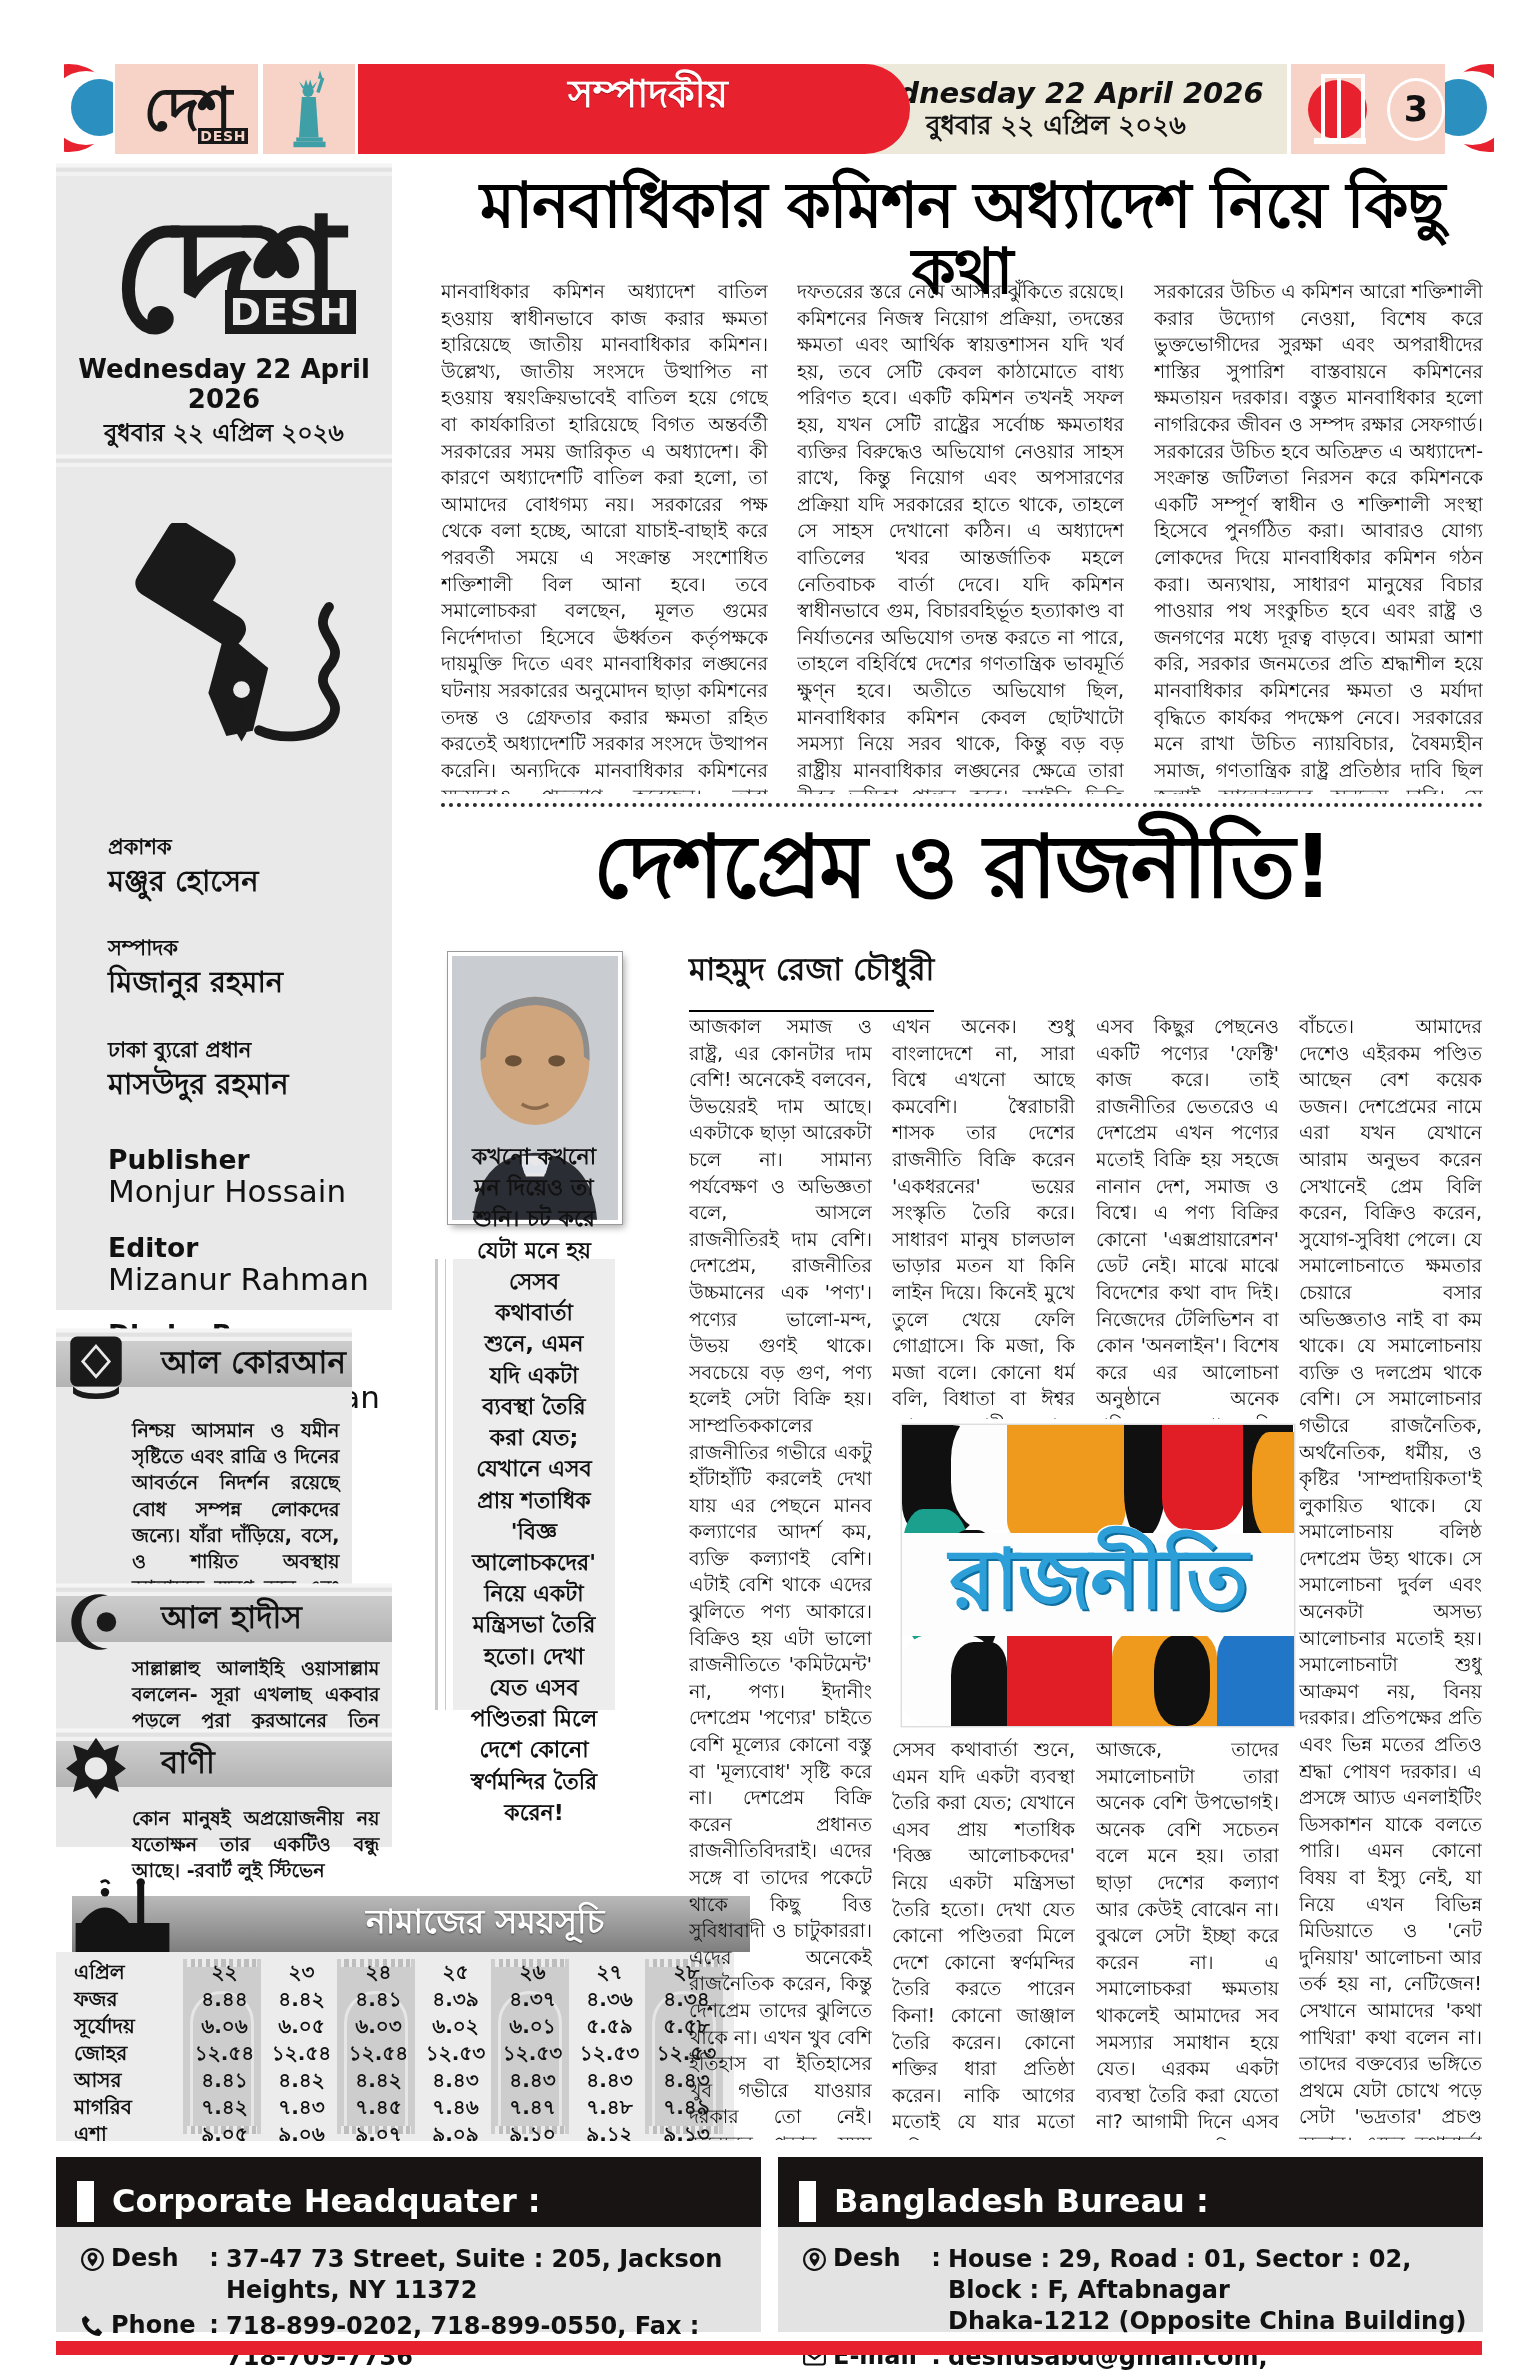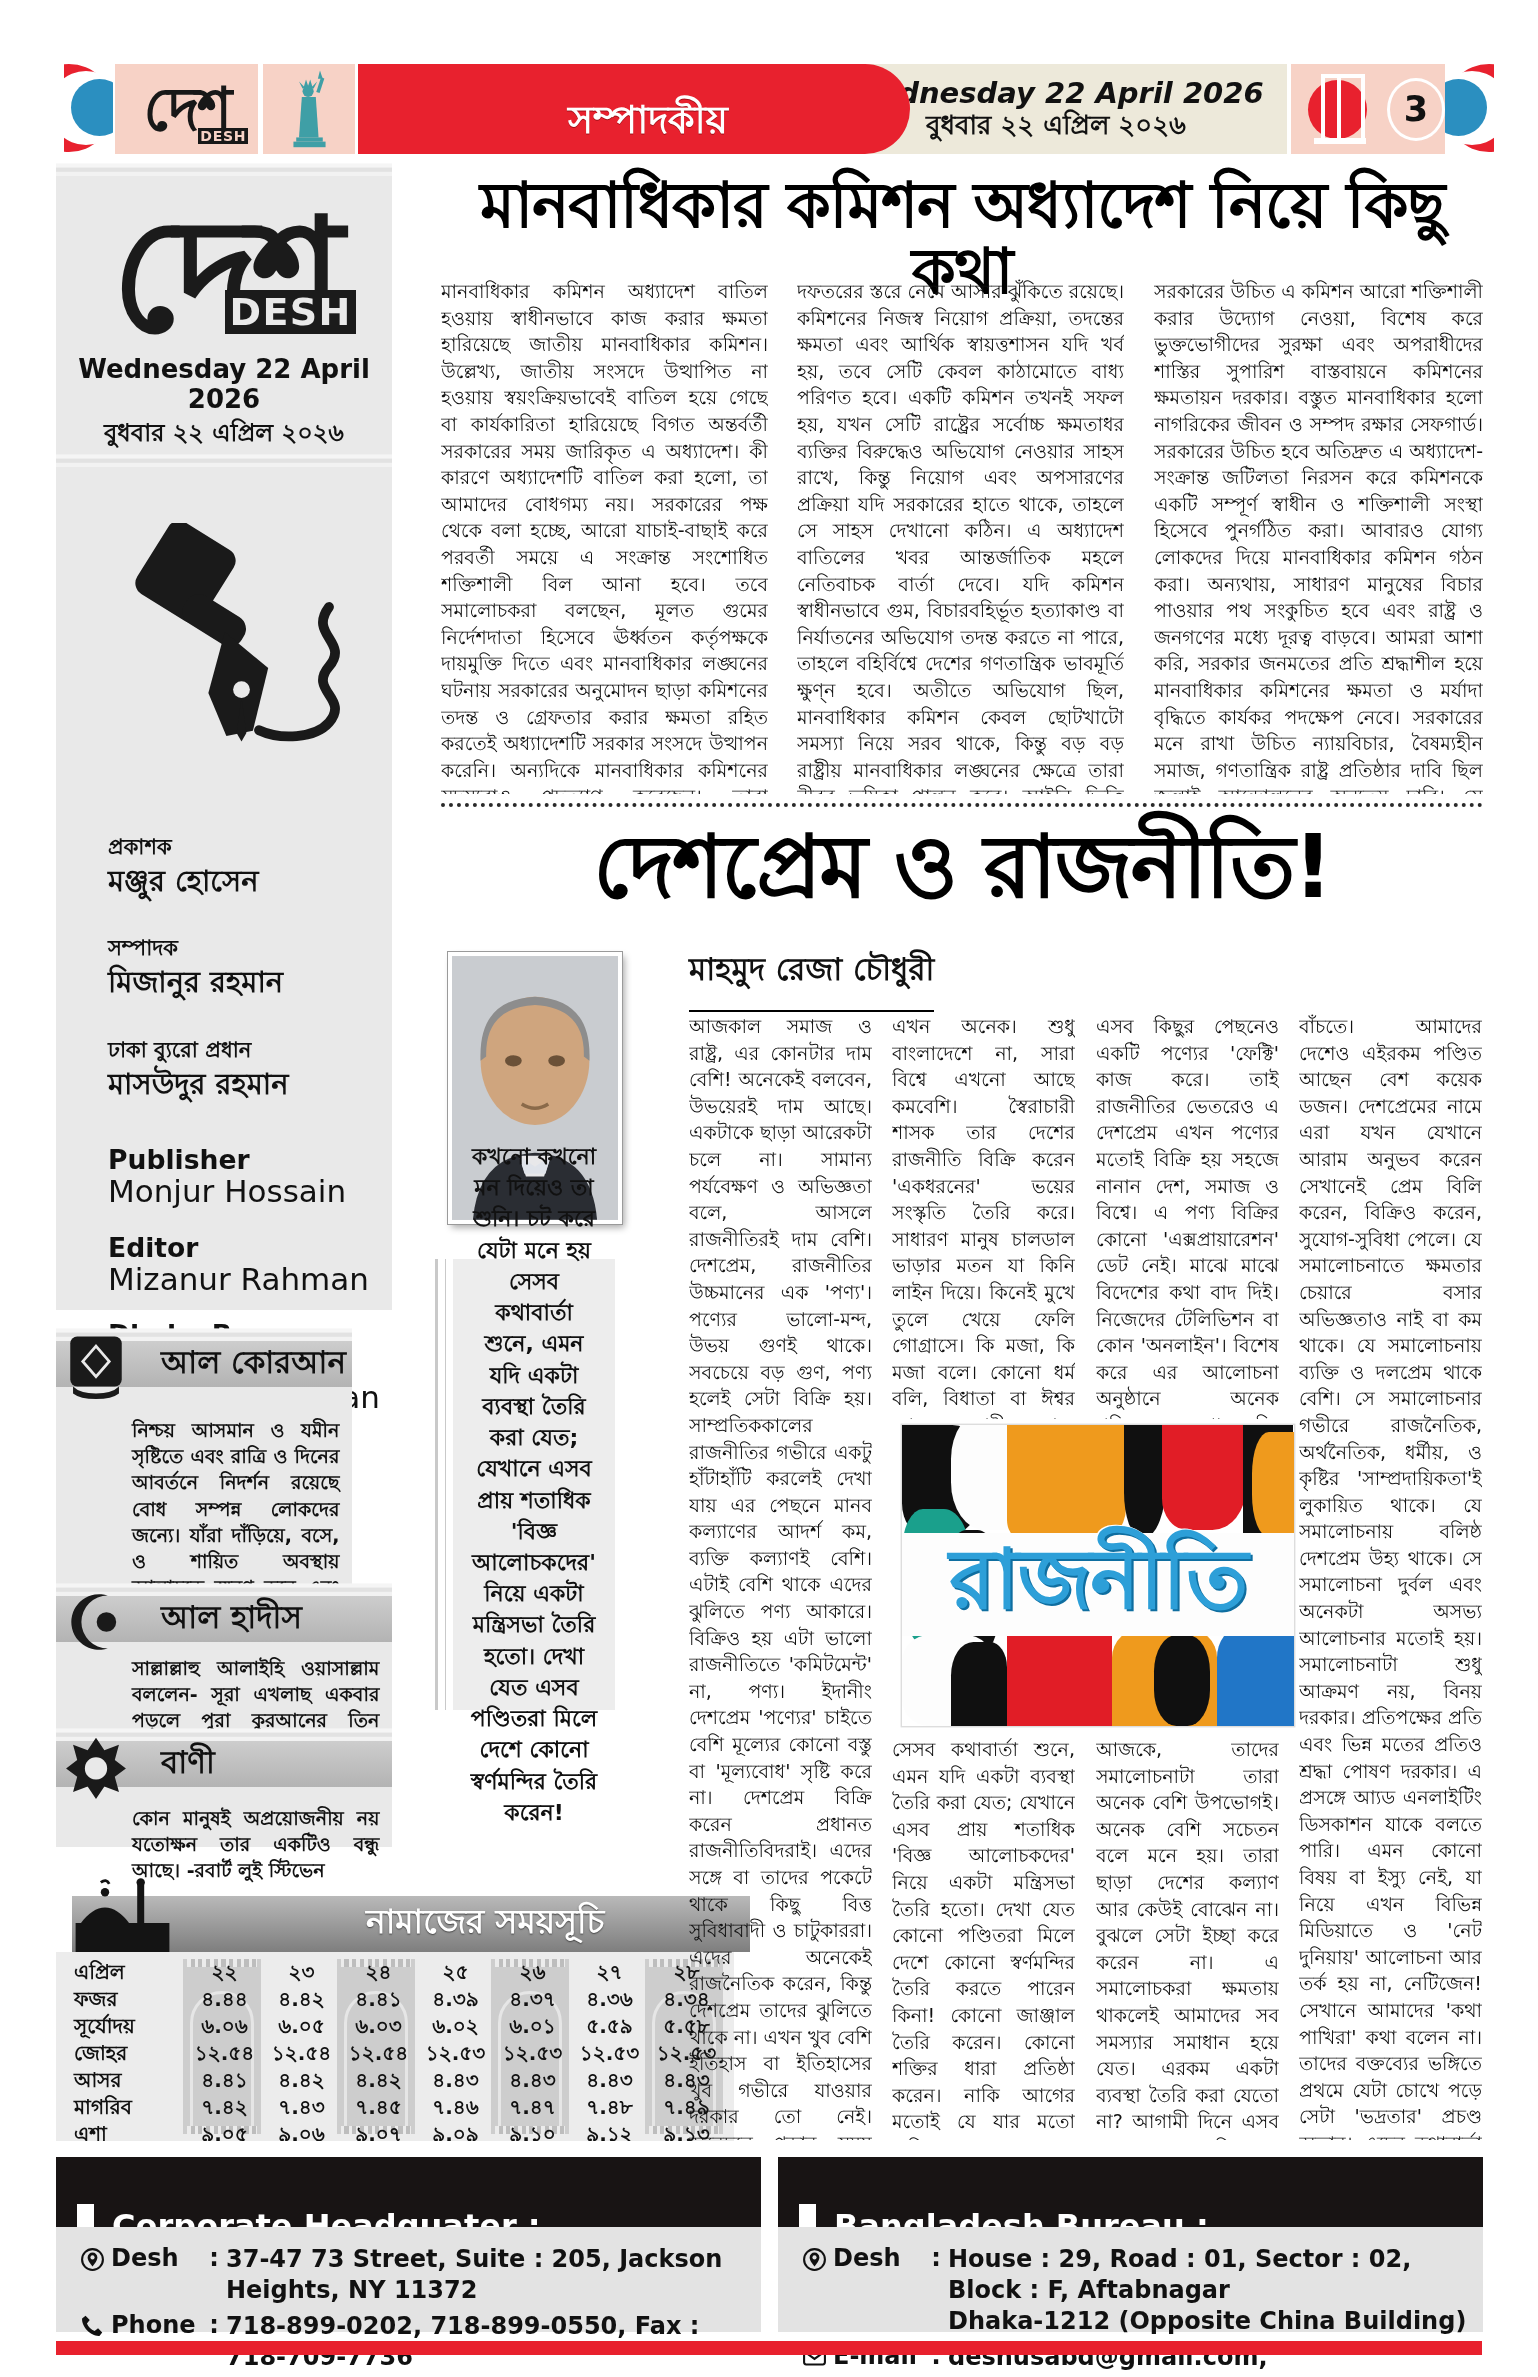--- a/index.html
+++ b/index.html
@@ -14,21 +14,21 @@
   .orn-left .gap{position:absolute;border-radius:50%;right:-9.8px;top:7px;width:74px;height:74px;background:#fff;}
   .orn-left .inner{right:-15.4px;top:15.4px;width:57px;height:57px;background:#2b8fc0;}
   .orn-right .ring{left:0;top:0;width:88px;height:88px;background:#e8212e;}
   .orn-right .gap{position:absolute;border-radius:50%;left:-9.8px;top:7px;width:74px;height:74px;background:#fff;}
   .orn-right .inner{left:-15.4px;top:15.4px;width:57px;height:57px;background:#2b8fc0;}
   .hpanel{background:#f7d2c6;height:90px;}
   .mini-logo{position:relative;width:100%;height:100%;display:flex;align-items:center;justify-content:center;}
   .mini-logo .dl-bn{font-weight:900;font-size:60px;line-height:1;color:#181818;letter-spacing:-2.8px;}
   .mini-logo .dl-en{position:absolute;right:9.8px;bottom:9.8px;font-weight:900;font-size:14px;color:#f7d2c6;
                     background:#181818;padding:0 2.1px;letter-spacing:0.7px;}
-  .red-band{background:#e8212e;height:90px;border-radius:0 98px 98px 0;display:flex;align-items:flex-end;}
+  .red-band{background:#e8212e;height:90px;border-radius:0 98px 98px 0;display:flex;align-items:flex-start;}
   .red-band .ed-label{color:#fff;font-weight:900;font-size:38px;margin-left:210px;text-shadow:0 1.4px 0 #9e0e17;}
   .cream{background:#ede9da;height:90px;display:flex;flex-direction:column;align-items:center;justify-content:center;}
   .cream .d-en{font-weight:900;font-size:29px;font-style:italic;line-height:1.15;}
   .cream .d-bn{font-weight:900;font-size:26px;line-height:1.15;}
   .page-panel{display:flex;align-items:center;gap:18px;padding-left:17px;box-sizing:border-box;}
   .monu{position:relative;width:67px;height:70px;}
   .monu .rc{position:absolute;left:0;top:5.6px;width:59px;height:59px;border-radius:50%;background:#e8212e;}
   .monu .bars{position:absolute;left:12.6px;top:0;width:36px;height:64px;border:4.2px solid #fff;border-bottom:none;}
   .monu .mid{position:absolute;left:29px;top:0;width:4.2px;height:64px;background:#fff;}
   .monu .base{position:absolute;left:5.6px;bottom:0;width:52px;height:5.6px;background:#fff;}
@@ -82,21 +82,21 @@
 
   
   .collage{overflow:hidden;background:#fff;box-shadow:0 0 0 1.4px #ddd;}
   .blob{position:absolute;}
   .collage-band{position:absolute;left:0;right:0;top:36%;height:34%;background:#fdfdfd;
                 display:flex;align-items:center;justify-content:center;}
   .collage-word{font-weight:900;font-size:83px;color:#2d9fd8;letter-spacing:-1.4px;
                 text-shadow:2.1px 2.1px 0 #0f6ea0, -1.4px -1.4px 0 #ffffff;}
 
   
-  .f-head{position:absolute;left:0;top:0;width:100%;height:88px;background:#181414;display:flex;align-items:flex-end;}
+  .f-head{position:absolute;left:0;top:0;width:100%;height:88px;background:#181414;display:flex;align-items:center;}
   .f-bullet{width:17px;height:41px;background:#fff;margin:0 18px 0 21px;}
   .f-title{color:#fff;font-weight:900;font-size:32px;}
   .f-body{position:absolute;left:0;top:70px;right:0;bottom:0;background:#e3e3e3;padding:17px 0 0 24px;box-sizing:border-box;}
   .f-row{display:flex;align-items:flex-start;margin-bottom:4.2px;}
   .f-ic{width:31px;flex:0 0 31px;margin-top:2.8px;}
   .f-key{font-weight:900;font-size:24px;width:91px;flex:0 0 91px;}
   .f-sep{font-weight:900;font-size:24px;width:24px;flex:0 0 24px;text-align:center;}
   .f-val{font-weight:900;font-size:24px;line-height:1.3;}
   .red-strip{background:#e8212e;}
 </style>

